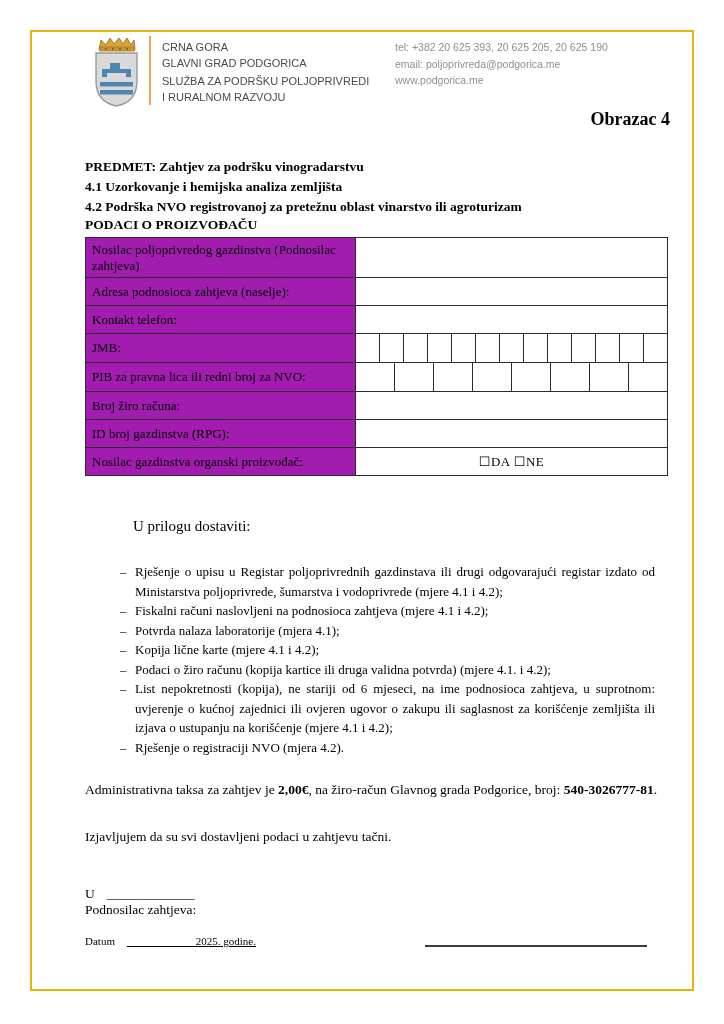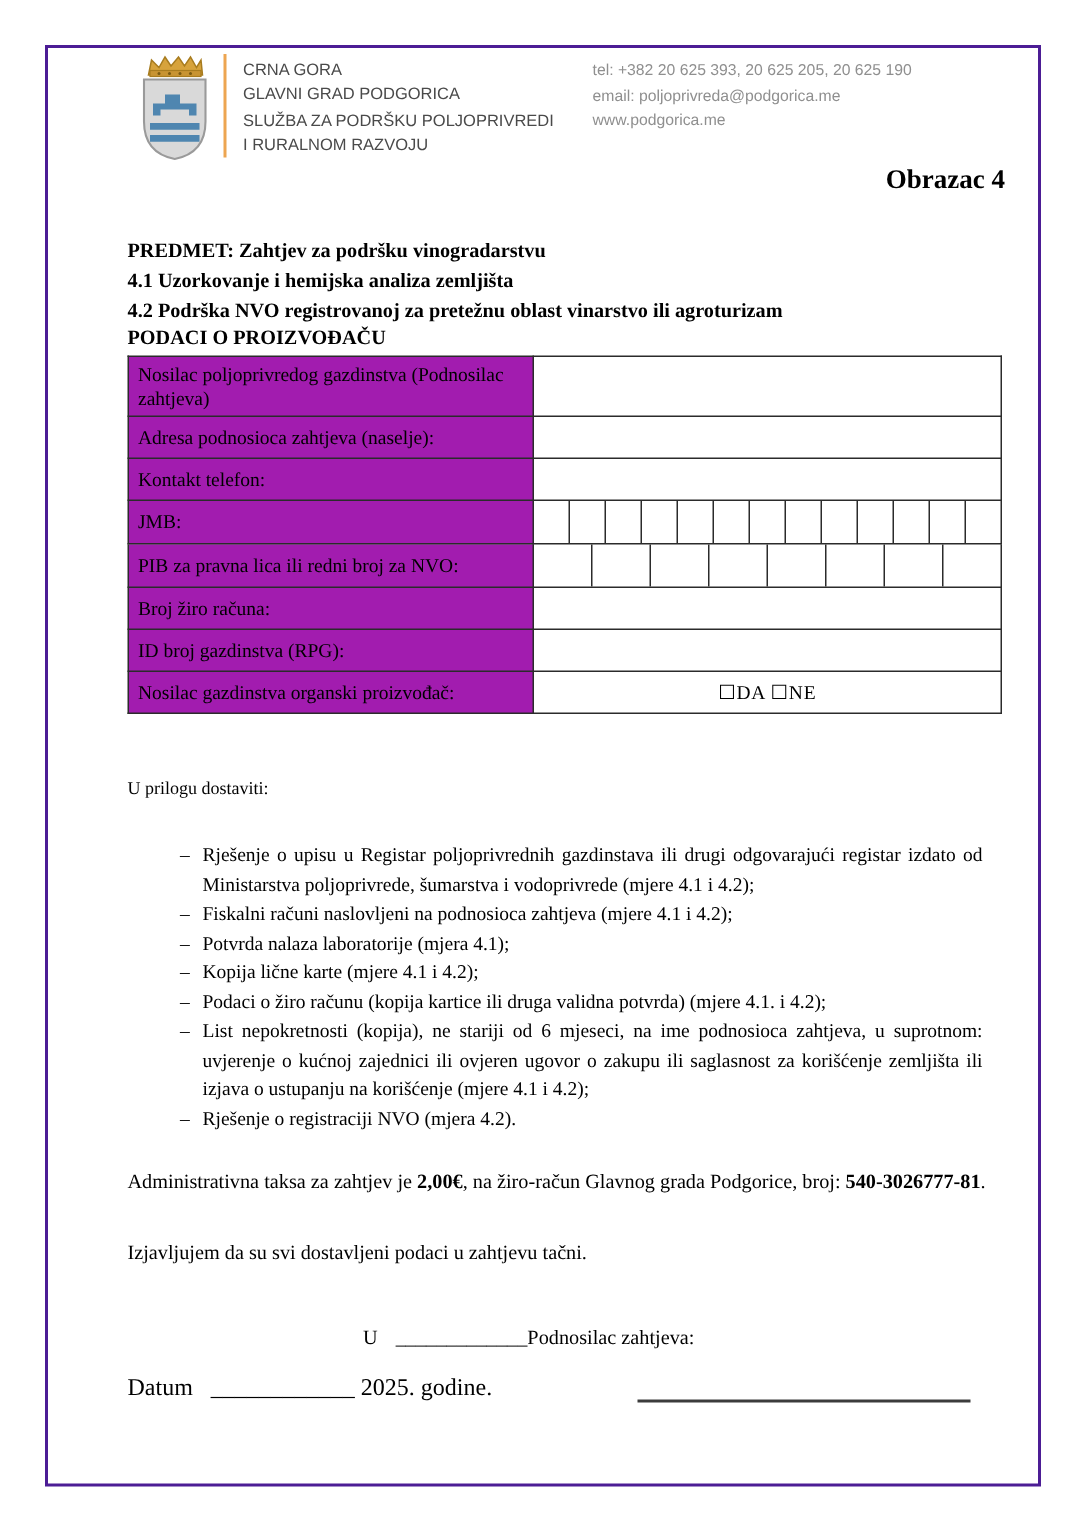--- a/index.html
+++ b/index.html
@@ -1,21 +1,21 @@
 <!DOCTYPE html>
 <html><head>
 <meta charset="utf-8">
 <style>
   * { margin:0; padding:0; box-sizing:border-box; }
   html,body { width:724px; height:1024px; background:#ffffff; }
   body { font-family:"Liberation Serif", serif; color:#000; position:relative; }
 
   .page-frame {
     position:absolute; left:30px; top:30px; width:664px; height:961px;
-    border:2px solid #4c1d95; background:#fff;
+    border:2px solid #eab308; background:#fff;
   }
   .content { padding:4px 22px 0 53px; }
 
   
   .header-row { display:flex; align-items:flex-start; margin-left:8px; }
   .logo-box { width:47px; height:72px; flex:0 0 47px; }
   .org-block {
     border-left:2px solid #eda551; margin-left:9px; padding-left:11px;
     font-family:"Liberation Sans", sans-serif; color:#4a4a4a;
     font-size:11px; line-height:16px; width:237px; padding-top:3px;
@@ -38,37 +38,37 @@
   td.value-cell { background:#fff; padding:2px 6px; }
   td.boxes-cell { padding:0; }
   tr.tall { height:40px; }
   tr.norm { height:28px;padding-left:15px; }
   .box-row { display:flex; width:100%; height:28px; }
   .box { flex:1; border-left:1px solid #2b2b2b; }
   .box:first-child { border-left:none; }
   td.check-cell { text-align:center; font-size:13.5px; letter-spacing:0.5px; }
 
   
-  .prilog-title { margin-top:42px; font-size:12px; }
+  .prilog-title { margin-top:42px; font-size:15px;margin-left:48px; }
   ul.attach { list-style:none; margin-top:27px; margin-left:35px; width:535px; }
   ul.attach li {
     position:relative; padding-left:15px; font-size:13px; line-height:19.5px;
     text-align:justify;
   }
   ul.attach li .dash { position:absolute; left:0; top:0; }
 
   
   .fee { margin-top:23px; font-size:13.5px; line-height:20px; text-align:justify; width:583px; }
   .fee b { font-weight:bold; }
   .declaration { margin-top:29px; font-size:13.5px; }
 
   
-  .footer-row1 { margin-top:41px; display:flex; justify-content:center; font-size:13.5px; }
+  .footer-row1 { margin-top:41px; display:flex; justify-content:space-between; font-size:13.5px;flex-direction:column; }
   .place-right { margin-right:50px; }
-  .footer-row2 { margin-top:17px; display:flex; justify-content:space-between; font-size:16px; align-items:flex-end; }
+  .footer-row2 { margin-top:17px; display:flex; justify-content:space-between; font-size:11px; align-items:flex-end;text-decoration:underline; }
   .sig-line { width:222px; border-bottom:2px solid #3c3c3c; margin-right:23px; height:12px; }
   .u-label { display:inline-block; margin-right:12px; }
 </style>
 </head>
 <body>
 
 <div class="page-frame">
   <div class="content">
 
     <div class="header-row">

